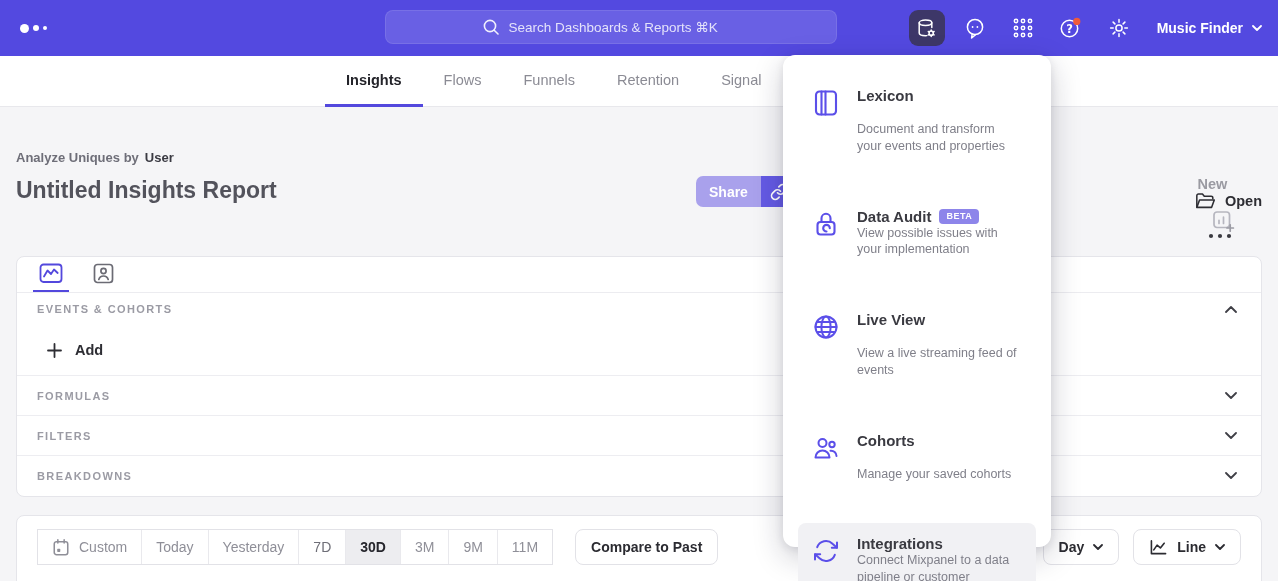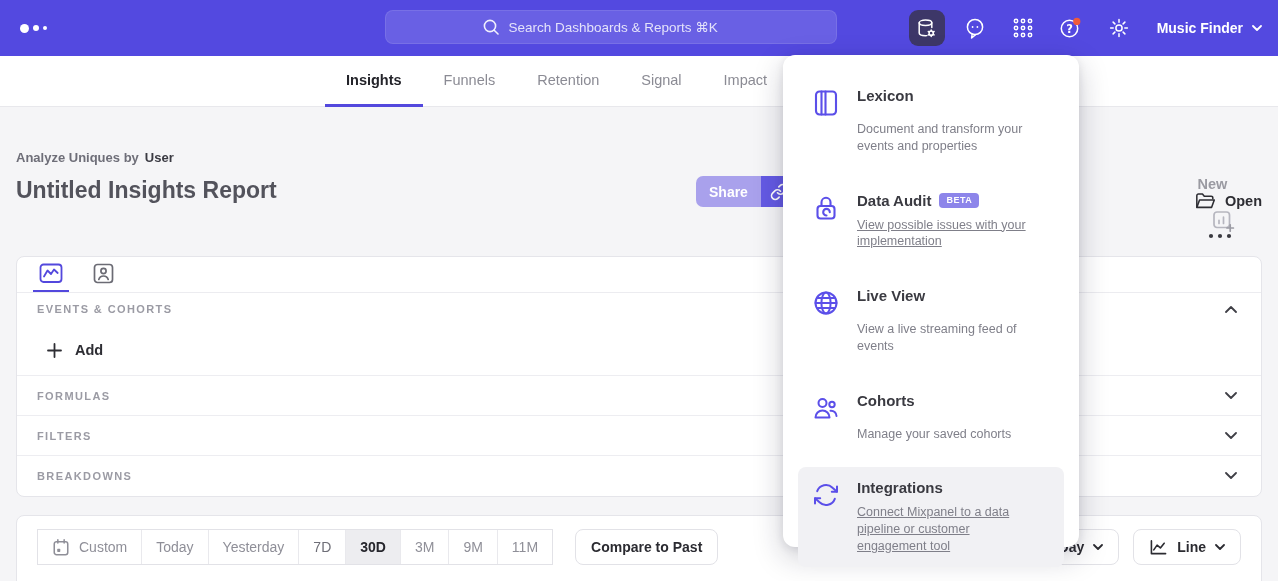--- a/index.html
+++ b/index.html
@@ -59,30 +59,30 @@
   .bottom-inner { position:absolute; left:20px; top:13px; display:flex; align-items:center; gap:22px; }
   .seg-group { display:flex; align-items:stretch; height:36px; border:1px solid #e2e2e7; border-radius:0; overflow:hidden; }
   .seg { display:flex; align-items:center; gap:9px; padding:0 14px; font-size:14px; color:#8f8f98; border-left:1px solid #e9e9ed; cursor:pointer; white-space:nowrap; }
   .seg:first-child { border-left:none; }
   .seg.dark { color:#6e6e77; }
   .seg.selected { background:#ededf0; color:#26262c; font-weight:700; }
   .btn { height:36px; display:flex; align-items:center; gap:9px; padding:0 15px; border:1px solid #e2e2e7; border-radius:8px; background:#fff; font-size:14px; font-weight:700; color:#2b2b31; cursor:pointer; white-space:nowrap; }
   .right-controls { position:absolute; right:20px; top:13px; display:flex; align-items:center; gap:14px; }
 
   
-  .popup { position:absolute; left:783px; top:55px; width:296px; height:492px; background:#fff; border-radius:12px; box-shadow:0 10px 30px rgba(25,25,50,0.22), 0 2px 8px rgba(25,25,50,0.10); z-index:40; padding:20px 15px 14px; display:flex; flex-direction:column; }
+  .popup { position:absolute; left:783px; top:55px; width:268px; height:492px; background:#fff; border-radius:12px; box-shadow:0 10px 30px rgba(25,25,50,0.22), 0 2px 8px rgba(25,25,50,0.10); z-index:40; padding:20px 15px 14px; display:flex; flex-direction:column;gap:16px; }
   .menu-item { display:flex; gap:17px; padding:12px 14px; border-radius:8px; cursor:pointer; margin-bottom:13px; }
   .menu-item.highlighted { background:#f1f1f4; margin-bottom:0; }
   .menu-icon { flex:none; width:28px; height:28px; margin-top:2px; }
   .menu-text { width:174px; }
   .menu-title-row { display:flex; align-items:center; gap:8px; }
   .menu-title { font-size:15px; font-weight:700; color:#3a3a41; }
   .beta-badge { background:#8d85ea; color:#fff; font-size:9px; font-weight:700; letter-spacing:0.5px; padding:3px 7px; border-radius:4px; line-height:1; }
   .menu-desc { margin-top:17px; font-size:12.5px; line-height:1.34; color:#7f7f89; }
-  .mi2 .menu-desc, .mi5 .menu-desc { margin-top:8px;text-decoration:underline; }
+  .mi2 .menu-desc, .mi5 .menu-desc { margin-top:0; }
 
   svg { display:block; }
 </style>
 </head>
 <body>
 
 <div class="app">
 
   <div class="topbar">
     <div class="logo">
@@ -150,20 +150,23 @@
       </div>
     </div>
   </div>
 
   <div class="tabbar">
     <div class="tabbar-inner">
       <div class="rtab active">
           <span>Insights</span>
         </div>
       <div class="rtab">
+          <span>Flows</span>
+        </div>
+      <div class="rtab">
           <span>Funnels</span>
         </div>
       <div class="rtab">
           <span>Retention</span>
         </div>
       <div class="rtab">
           <span>Signal</span>
         </div>
       <div class="rtab">
           <span>Impact</span>

